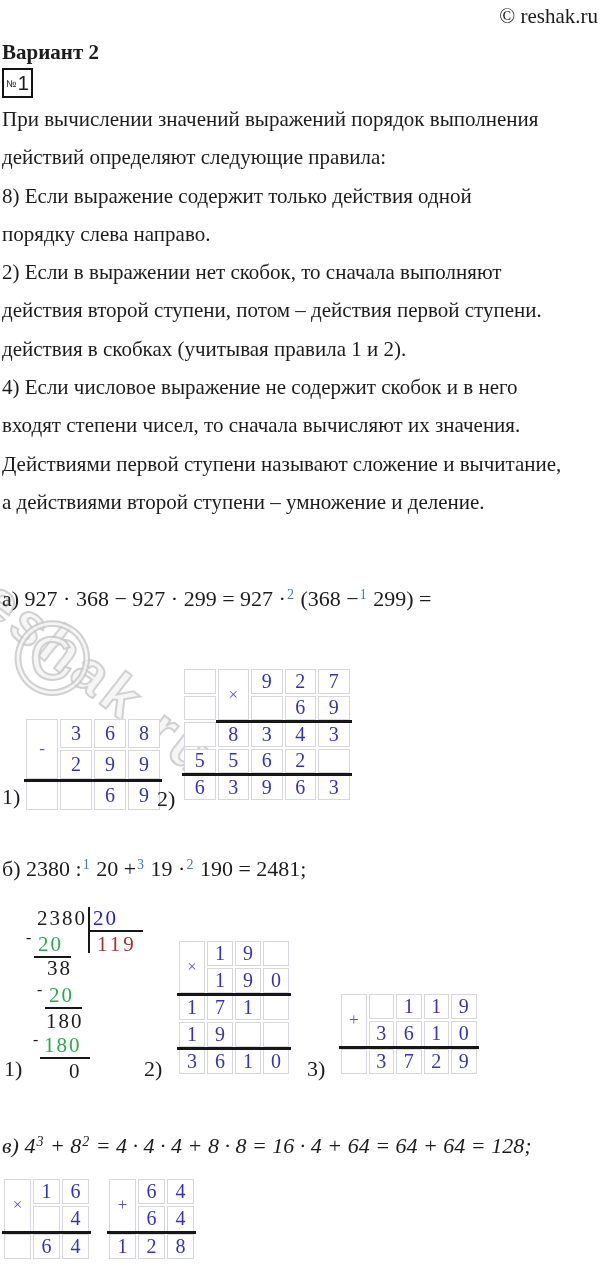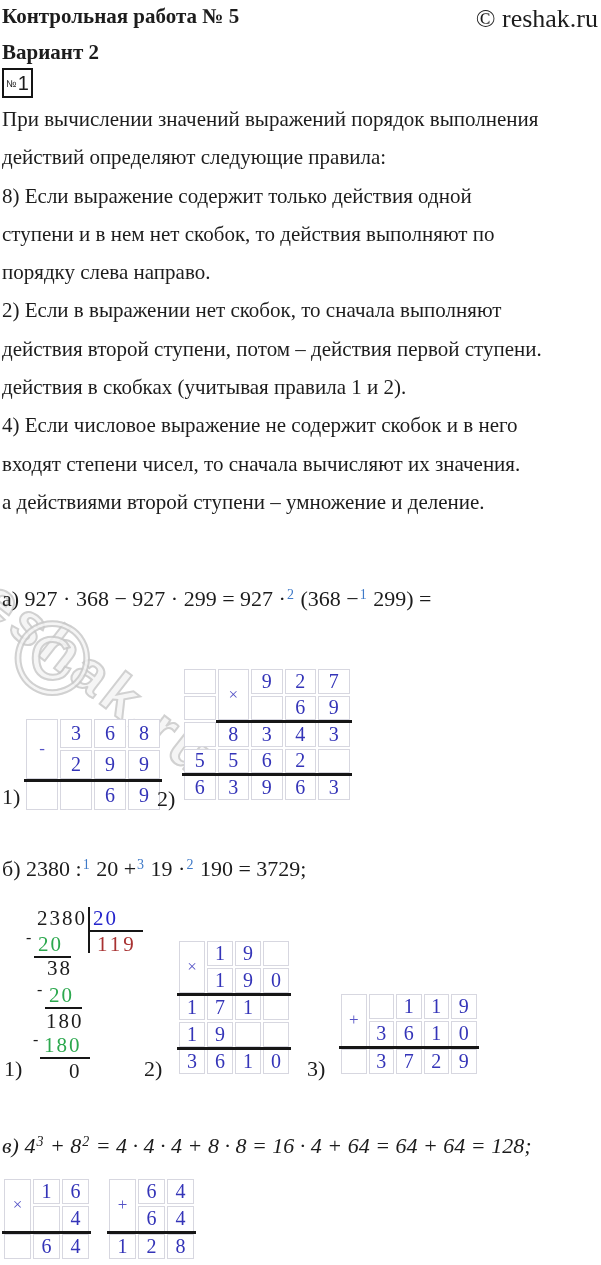--- a/index.html
+++ b/index.html
@@ -2,21 +2,21 @@
 <html><head>
 <meta charset="utf-8">
 <style>
   html,body{margin:0;padding:0;background:#fff;}
   .page{position:relative;width:601px;height:1265px;background:#ffffff;
         font-family:"Liberation Serif",serif;color:#1c1c1c;overflow:hidden;}
   .abs{position:absolute;}
 
   
   .title{left:2px;top:4px;font-size:21px;font-weight:bold;white-space:nowrap;}
-  .copyright{right:3px;top:4px;font-size:26px;white-space:nowrap;text-align:right;}
+  .copyright{right:3px;top:4px;font-size:21px;white-space:nowrap;text-align:right;}
   .variant{left:2px;top:40px;font-size:21px;font-weight:bold;}
 
   
   .numbox{left:2px;top:68px;width:27px;height:26px;border:2px solid #141414;
           display:flex;align-items:center;justify-content:center;
           font-family:"Liberation Sans",sans-serif;background:#fff;z-index:2;}
   .numbox .no{font-size:10px;margin-right:1px;}
   .numbox .n1{font-size:20px;line-height:1;}
 
   
@@ -66,46 +66,45 @@
   .d-r3{left:69px;top:1059px;}
 </style>
 </head>
 <body>
 
 <div class="page">
 
   <div class="wm-text">reshak.ru</div>
   <div class="wm-c">©</div>
 
-  <div class="abs title">Контрольная работа № 5</div>
   <div class="abs copyright">© reshak.ru</div>
   <div class="abs variant">Вариант 2</div>
 
   <div class="abs numbox">
     <span class="no">№</span>
     <span class="n1">1</span>
   </div>
 
   <div class="abs intro">
     <div>При вычислении значений выражений порядок выполнения</div>
     <div>действий определяют следующие правила:</div>
     <div>8) Если выражение содержит только действия одной</div>
-    <div>ступени и в нем нет скобок, то действия выполняют по</div>
     <div>порядку слева направо.</div>
     <div>2) Если в выражении нет скобок, то сначала выполняют</div>
     <div>действия второй ступени, потом – действия первой ступени.</div>
     <div>действия в скобках (учитывая правила 1 и 2).</div>
     <div>4) Если числовое выражение не содержит скобок и в него</div>
     <div>входят степени чисел, то сначала вычисляют их значения.</div>
+    <div>Действиями первой ступени называют сложение и вычитание,</div>
     <div>а действиями второй ступени – умножение и деление.</div>
   </div>
 
   <div class="abs expr expr-a1"><span>а) 927 · 368 − 927 · 299 = 927 ·</span><sup class="blue">2</sup><span> (368 −</span><sup class="blue">1</sup><span> 299) =</span></div>
 
-  <div class="abs expr expr-b"><span>б) 2380 :</span><sup class="blue">1</sup><span> 20 +</span><sup class="blue">3</sup><span> 19 ·</span><sup class="blue">2</sup><span> 190 = 3729;</span></div>
+  <div class="abs expr expr-b"><span>б) 2380 :</span><sup class="blue">1</sup><span> 20 +</span><sup class="blue">3</sup><span> 19 ·</span><sup class="blue">2</sup><span> 190 = 2481;</span></div>
 
   <div class="abs expr expr-v"><span>в) 4</span><sup class="exp">3</sup><span> + 8</span><sup class="exp">2</sup><span> = 4 · 4 · 4 + 8 · 8 = 16 · 4 + 64 = 64 + 64 = 128;</span></div>
 
   <div>
     <span class="dv d-dividend">2380</span>
     <div class="dv-vbar d-vbar"></div>
     <span class="dv d-divisor c-blue">20</span>
     <div class="dv-line d-hline"></div>
     <span class="dv d-quotient c-red">119</span>
 

